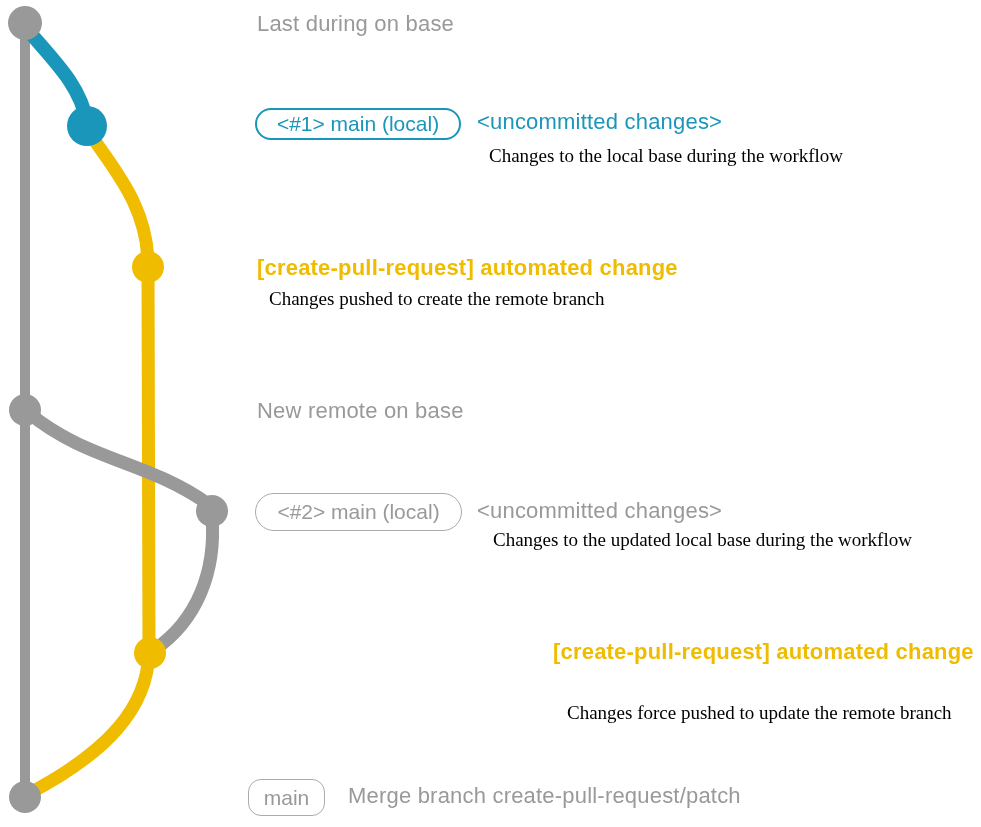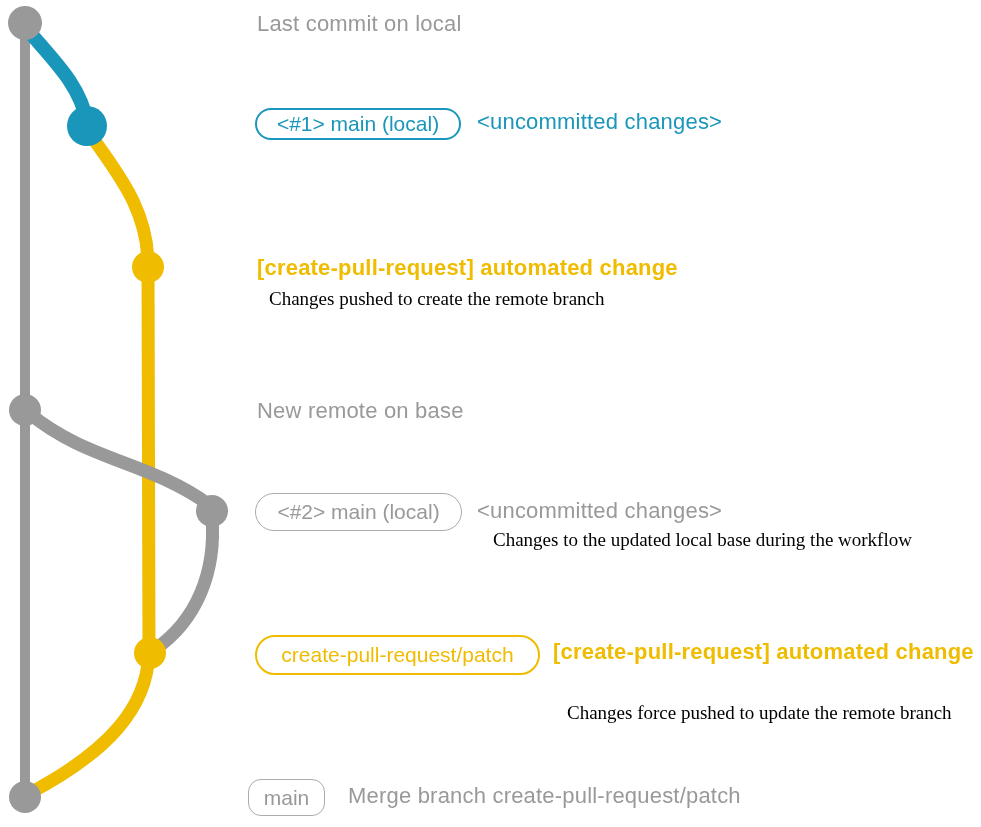--- a/index.html
+++ b/index.html
@@ -85,34 +85,34 @@
 
     <circle cx="25" cy="23" r="17" fill="#999999"></circle>
     <circle cx="87" cy="126" r="20" fill="#1a96ba"></circle>
     <circle cx="148" cy="267" r="16" fill="#f0bc00"></circle>
     <circle cx="25" cy="410" r="16" fill="#999999"></circle>
     <circle cx="212" cy="511" r="16" fill="#999999"></circle>
     <circle cx="150" cy="653" r="16" fill="#f0bc00"></circle>
     <circle cx="25" cy="797" r="16" fill="#999999"></circle>
   </svg>
 
-  <div class="ann sans-label gray-text" style="left:257px; top:13px;">Last commit on local</div>
+  <div class="ann sans-label gray-text" style="left:257px; top:13px;">Last during on base</div>
 
   <div class="badge teal-badge" style="left:255px; top:108px; width:206px; height:32px;">&lt;#1&gt; main (local)</div>
   <div class="ann sans-label teal-text" style="left:477px; top:111px;">&lt;uncommitted changes&gt;</div>
+  <div class="ann serif-note" style="left:489px; top:146px;">Changes to the local base during the workflow</div>
 
   <div class="ann sans-label yellow-text" style="left:257px; top:257px;">[create-pull-request] automated change</div>
   <div class="ann serif-note" style="left:269px; top:289px;">Changes pushed to create the remote branch</div>
 
   <div class="ann sans-label gray-text" style="left:257px; top:400px;">New remote on base</div>
 
   <div class="badge gray-badge" style="left:255px; top:493px; width:207px; height:38px;">&lt;#2&gt; main (local)</div>
   <div class="ann sans-label gray-text" style="left:477px; top:500px;">&lt;uncommitted changes&gt;</div>
   <div class="ann serif-note" style="left:493px; top:530px;">Changes to the updated local base during the workflow</div>
 
-  <div class="badge yellow-badge" style="left:255px; top:635px; width:285px; height:40px;">create-pull-request/patch</div>
   <div class="ann sans-label yellow-text" style="left:553px; top:641px;">[create-pull-request] automated change</div>
   <div class="ann serif-note" style="left:567px; top:675px;margin-top:28px;">Changes force pushed to update the remote branch</div>
 
   <div class="badge main-badge" style="left:248px; top:779px; width:77px; height:37px;">main</div>
   <div class="ann sans-label gray-text" style="left:348px; top:785px;">Merge branch create-pull-request/patch</div>
 
 </div>
 
 </body></html>

